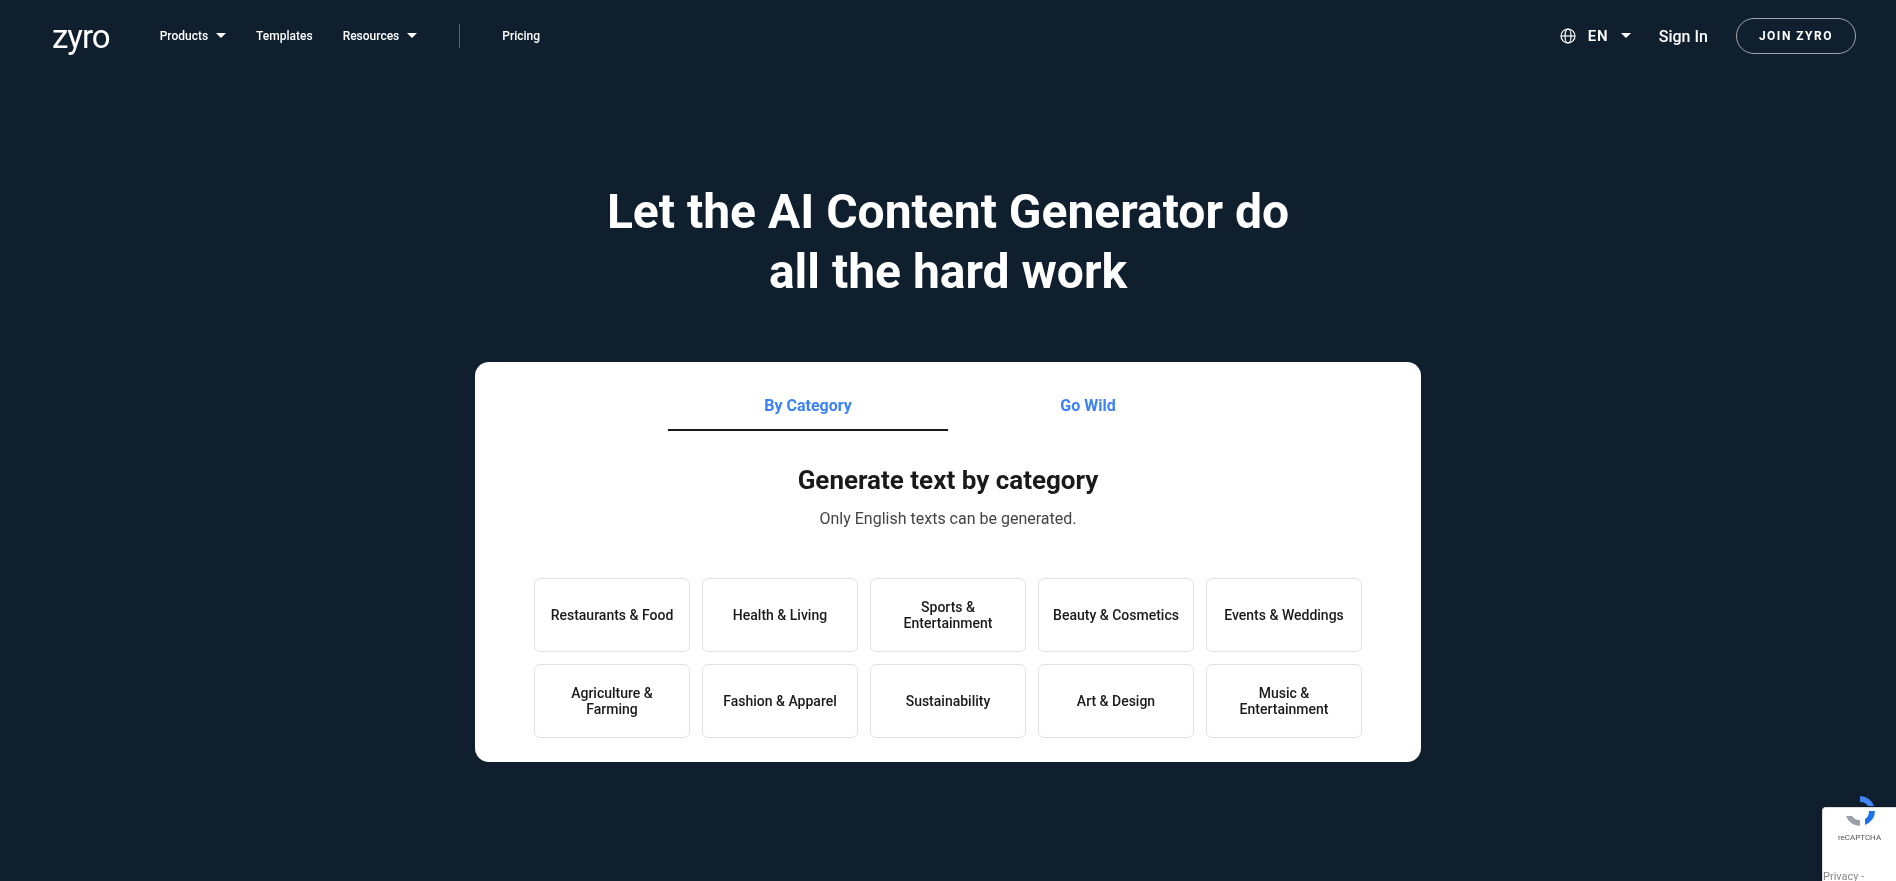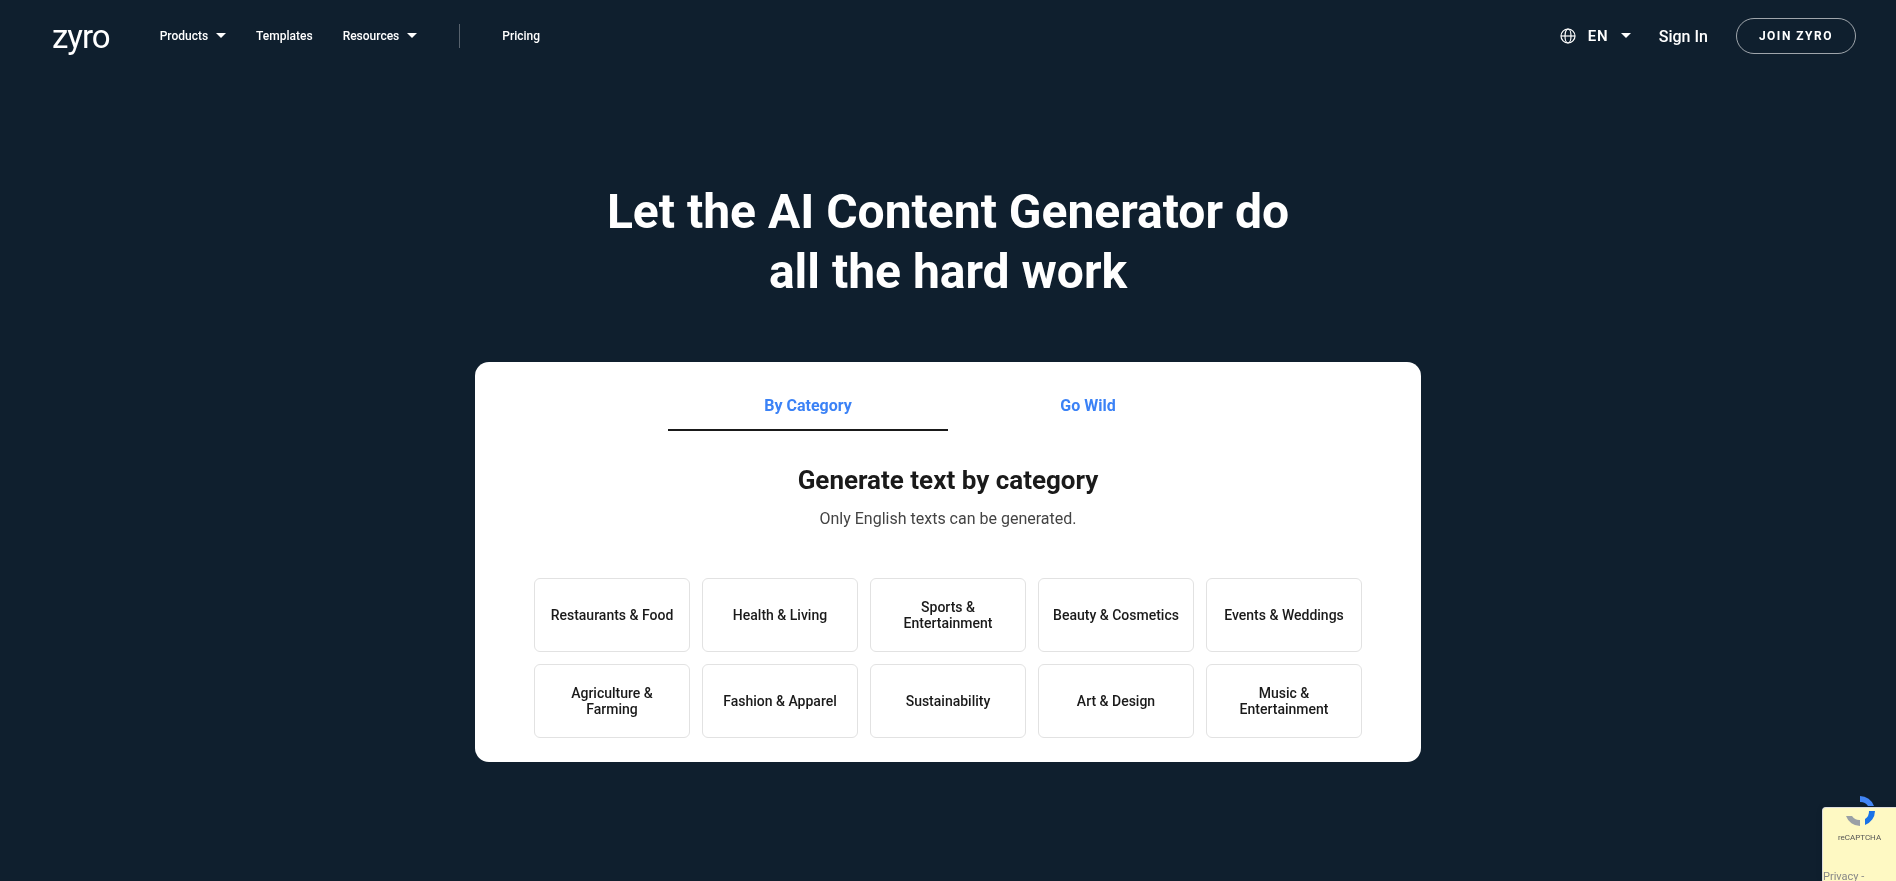--- a/index.html
+++ b/index.html
@@ -153,21 +153,21 @@
   color: #1a1a1a;
   padding: 0 10px;
   cursor: pointer;
 }
 .recaptcha {
   position: fixed;
   right: 0;
   bottom: 0;
   width: 74px;
   height: 74px;
-  background: #fef9c3;
+  background: #ffffff;
   border: 1px solid #dcdcdc;
   border-right: none;
   border-bottom: none;
   border-radius: 4px 0 0 0;
   box-shadow: 0 0 6px rgba(0,0,0,0.1);
   display: flex;
   flex-direction: column;
   align-items: center;
   justify-content: center;
   color: #555;

